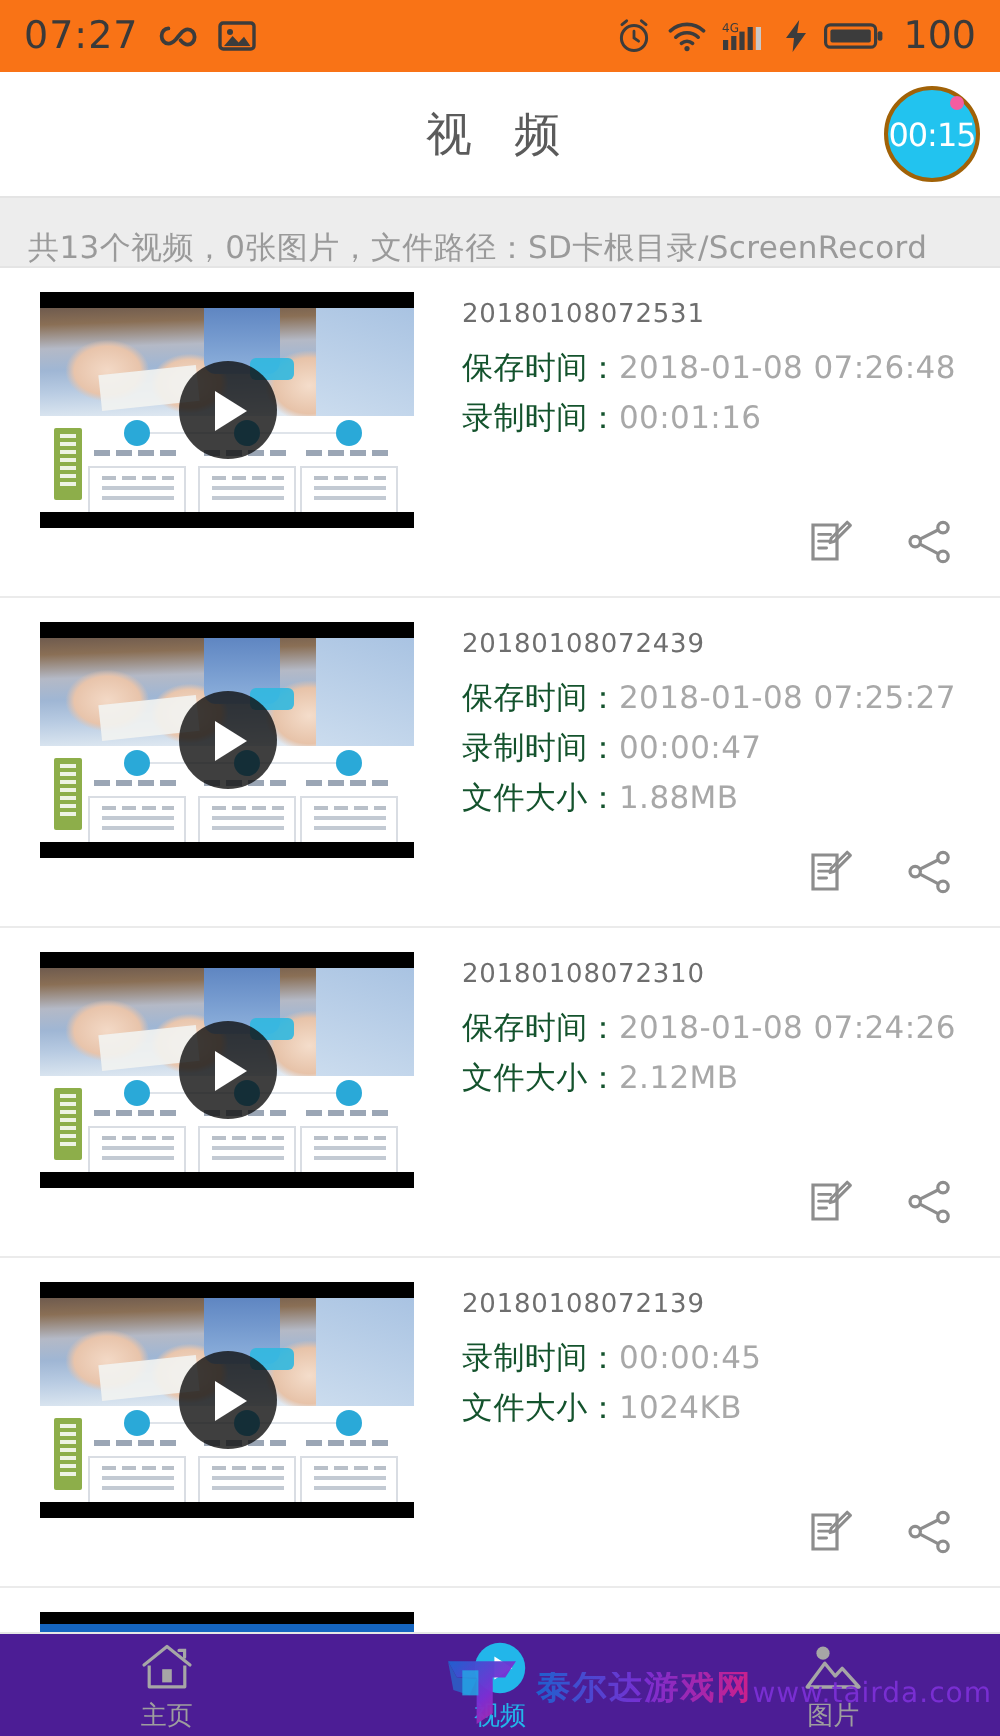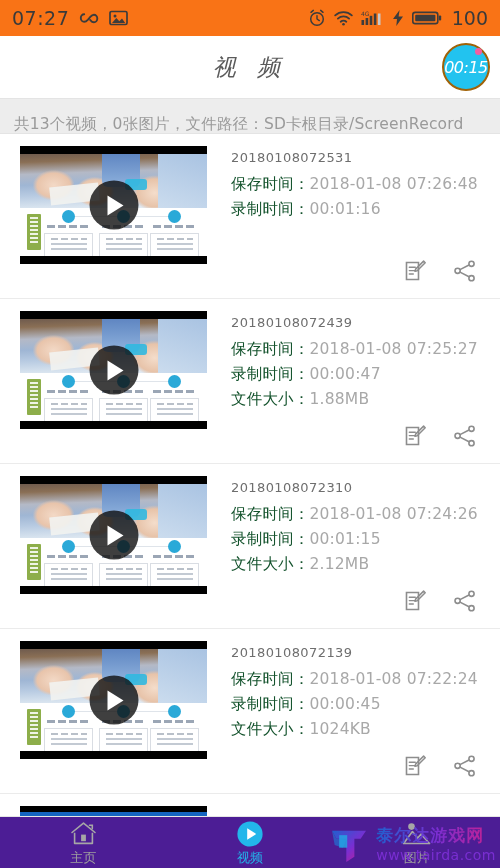--- a/index.html
+++ b/index.html
@@ -19,21 +19,21 @@
   }
   .sb-left { display:flex; align-items:center; gap:9px; }
   .sb-right { display:flex; align-items:center; gap:8px; }
   .sb-clock { font-size:19px; letter-spacing:.5px; color:#3a3a3a; font-weight:400; }
   .sb-ico { display:inline-flex; align-items:center; }
   .sb-batt-num { font-size:19px; color:#3a3a3a; margin-left:2px; }
 
   
   .titlebar {
     position:relative; height:62px; background:#ffffff;
-    display:flex; align-items:center; justify-content:center;font-style:italic;
+    display:flex; align-items:center; justify-content:center;
   }
   .title-text {
     font-size:23px; color:#5b5b5b; letter-spacing:7px;
     font-family:"DejaVu Sans","Liberation Sans",sans-serif;
   }
   .title-right {
     position:absolute; right:10px; top:50%; transform:translateY(-50%);
     display:flex; align-items:center;
   }
   .title-right-label {
@@ -170,21 +170,21 @@
   .navicon { height:27px; display:flex; align-items:center; justify-content:center; }
   .navlabel { font-size:13px; color:#9e9e9e; }
   .navitem.active .navlabel { color:#22b6ea; }
 
   
   .watermark {
     position:absolute; right:4px; bottom:6px;
     display:flex; align-items:center; gap:6px; opacity:.97;
   }
   .wm-logo { width:42px; height:34px; }
-  .wm-text { display:flex; flex-direction:column; line-height:1;justify-content:center; }
+  .wm-text { display:flex; flex-direction:row; line-height:1;justify-content:center; }
   .wm-cn {
     font-size:17px; font-weight:bold; letter-spacing:1px;
     background:linear-gradient(90deg,#1e63d0,#7b2fd4,#d3208a);
     -webkit-background-clip:text; background-clip:text; color:transparent;
   }
   .wm-url { font-size:14px; color:#7b2fd4; letter-spacing:.5px; margin-top:4px; }
 </style>
 </head>
 <body>
 
@@ -428,23 +428,20 @@
         <div class="playbtn">
             <span class="tri"></span>
           </div>
       </div>
       <div class="meta">
         <div class="vname">20180108072310</div>
         <div class="mrow">
           <span class="k">保存时间：</span><span>2018-01-08 07:24:26</span>
         </div>
         <div class="mrow">
-          <span class="k">录制时间：</span><span>00:01:15</span>
-        </div>
-        <div class="mrow">
           <span class="k">文件大小：</span><span>2.12MB</span>
         </div>
         <div class="actions">
           <span class="act">
             <svg width="24" height="24" viewBox="0 0 24 24">
               <path d="M3.5 3.5h12v17h-12z" fill="none" stroke="#8d8d8d" stroke-width="1.6"></path>
               <path d="M6.3 8.2h6M6.3 11.6h6M6.3 15h4" stroke="#8d8d8d" stroke-width="1.4" stroke-linecap="round"></path>
               <path d="M20.6 2.1l1.6 1.6-8 8-2.2.6.6-2.2z" fill="none" stroke="#8d8d8d" stroke-width="1.5" stroke-linejoin="round"></path>
             </svg>
           </span>
@@ -490,23 +487,20 @@
                 <i></i>
               </div>
           </div>
         </div>
         <div class="playbtn">
             <span class="tri"></span>
           </div>
       </div>
       <div class="meta">
         <div class="vname">20180108072139</div>
-        <div class="mrow">
-          <span class="k">保存时间：</span><span>2018-01-08 07:22:24</span>
-        </div>
         <div class="mrow">
           <span class="k">录制时间：</span><span>00:00:45</span>
         </div>
         <div class="mrow">
           <span class="k">文件大小：</span><span>1024KB</span>
         </div>
         <div class="actions">
           <span class="act">
             <svg width="24" height="24" viewBox="0 0 24 24">
               <path d="M3.5 3.5h12v17h-12z" fill="none" stroke="#8d8d8d" stroke-width="1.6"></path>

